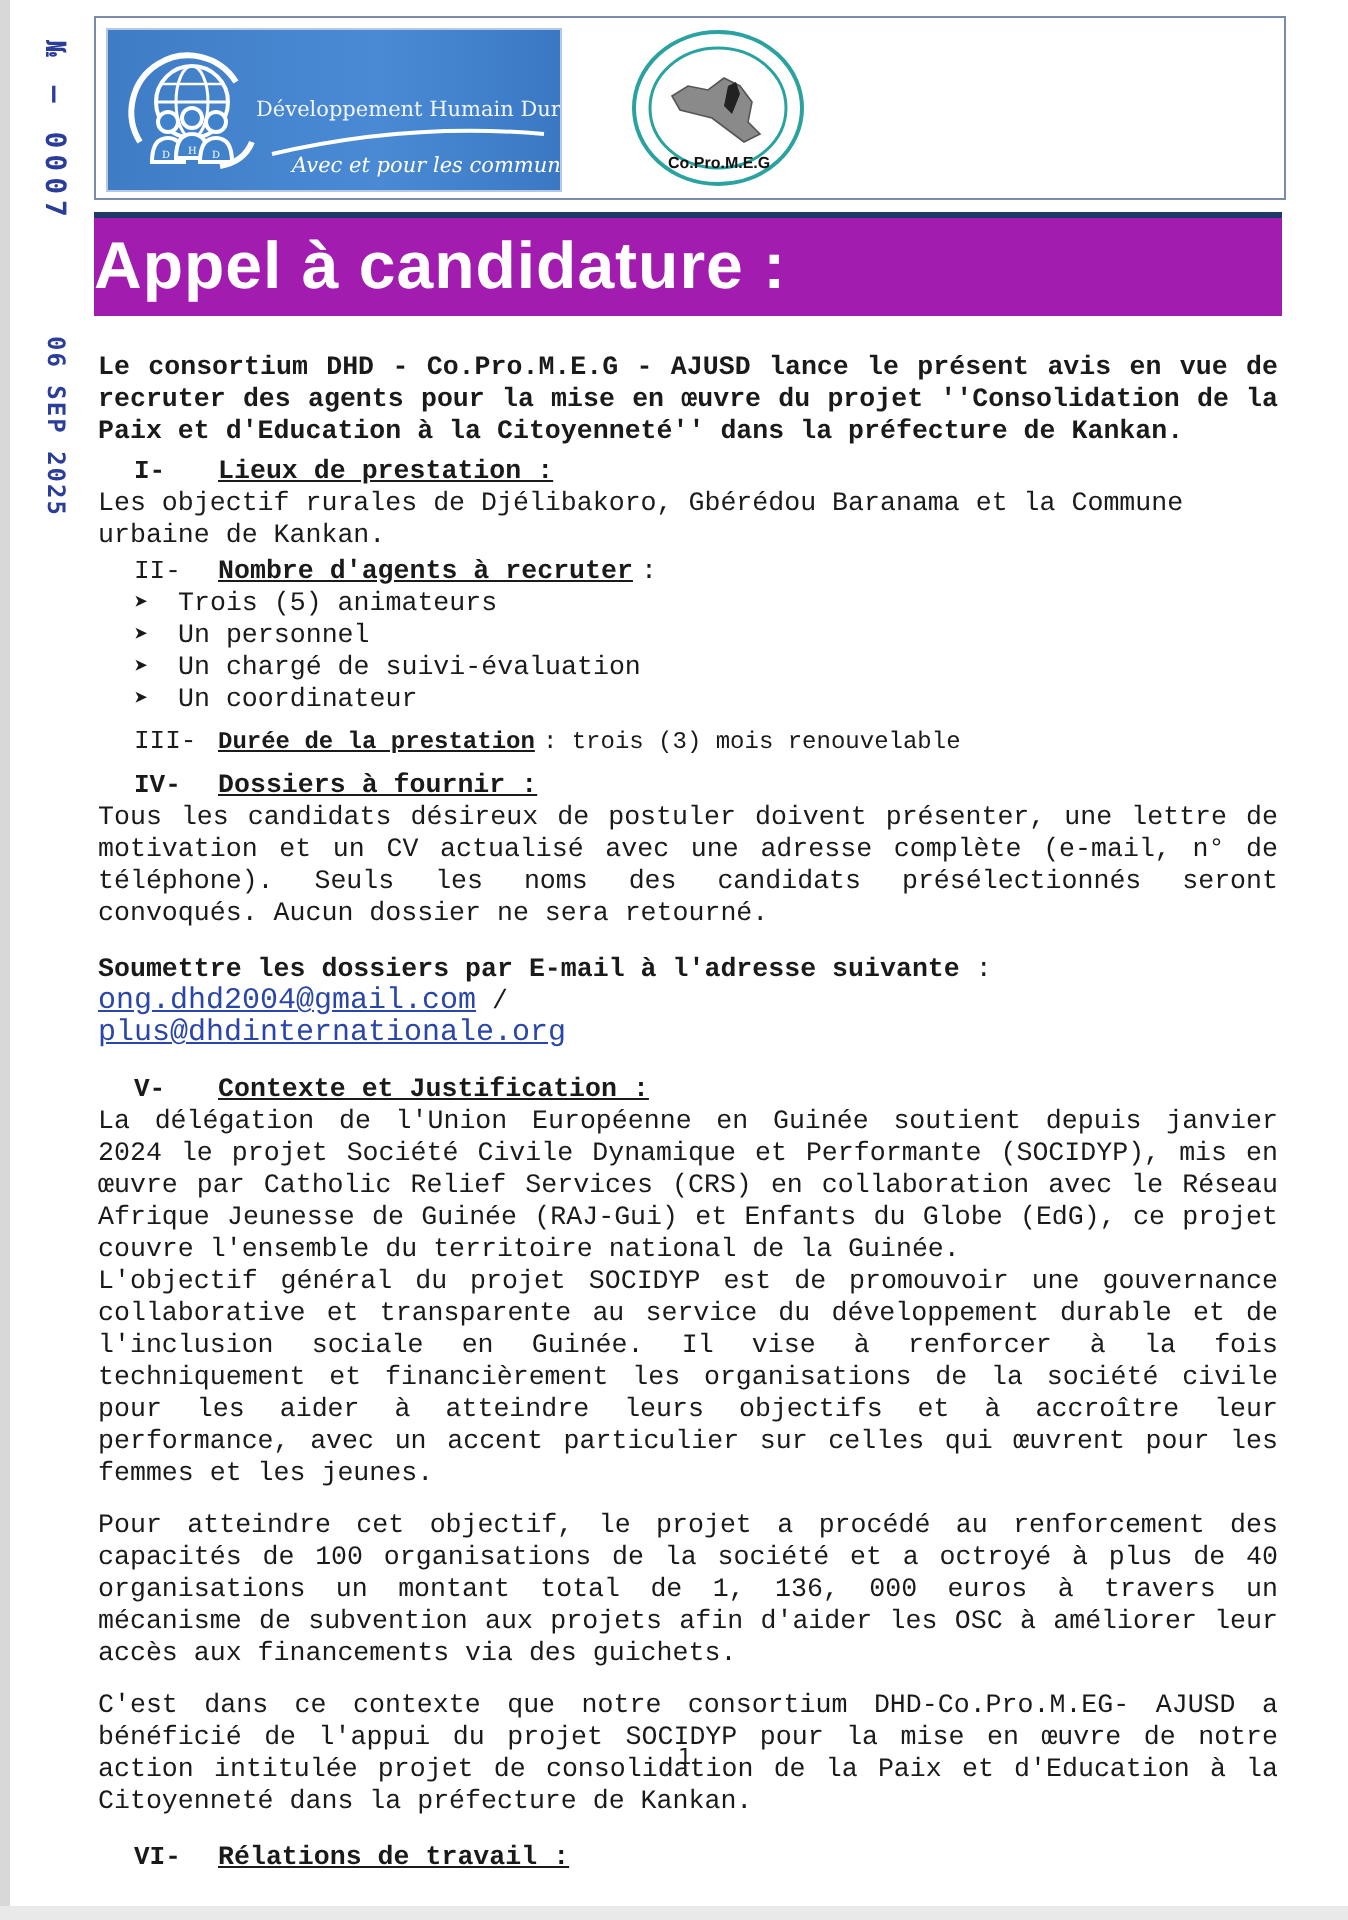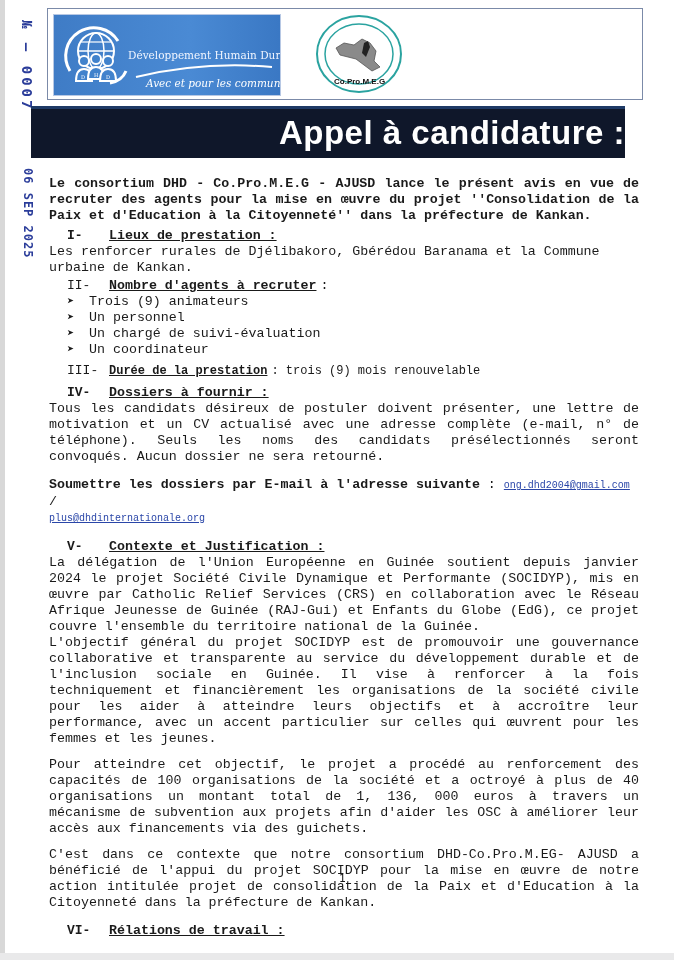--- a/index.html
+++ b/index.html
@@ -84,26 +84,26 @@
   .logo-ajusd {
     position: absolute; left: 455px; top: 4px;
     width: 132px; height: 84px;
   }
   .logo-ajusd .name {
     position: absolute; left: 42px; top: 22px;
     font-family: "Liberation Sans", sans-serif; font-weight: bold;
     font-size: 11px; color: #1f3a8a;
   }
   .banner {
-    position: absolute; left: 26px; top: 106px;
+    position: absolute; left: 42px; top: 106px;
     width: 594px; height: 52px;
-    background: #0f172a;
+    background: #a21caf;
     border-top: 3px solid #1e3a66;
     box-sizing: border-box;
-    text-align: right;
+    text-align: left;
   }
   .banner-title {
     font-family: "Liberation Sans", sans-serif;
     font-weight: bold; color: #fff;
     font-size: 33px; line-height: 48px;
     letter-spacing: 0.5px;
   }
   .content {
     position: absolute; left: 44px; top: 176px; width: 590px;
     font-size: 13.3px; line-height: 16px; font-family: Liberation Mono, monospace;
@@ -115,21 +115,21 @@
     margin: 0; padding-left: 18px;
   }
   .sec-head .roman { width: 42px; font-size: 13px; }
   .sec-head .title { text-decoration: underline; font-weight: bold; }
   .sec-head.bold .roman { font-weight: bold; }
   .sec-head .after { margin-left: 4px; }
   p { margin: 0; }
   .list { margin: 0; padding: 0; list-style: none; }
   .list li { display: flex; align-items: baseline; padding-left: 18px; }
   .list li .bullet { width: 22px; font-size: 12px; }
-  a.mail { color: #2a46a8; text-decoration: underline; font-size: 10px; }
+  a.mail { color: #2a46a8; text-decoration: underline; font-size: 15px; }
   .pagenum {
     position: absolute; left: 334px; top: 872px;
     font-family: "DejaVu Sans", sans-serif; font-size: 11px;
   }
 </style>
 </head>
 <body>
 
 <div class="page">
 
@@ -180,50 +180,50 @@
     <span class="banner-title">Appel à candidature :</span>
   </div>
 
   <div class="content">
     <p class="intro">Le consortium DHD - Co.Pro.M.E.G - AJUSD lance le présent avis en vue de recruter des agents pour la mise en œuvre du projet ''Consolidation de la Paix et d'Education à la Citoyenneté'' dans la préfecture de Kankan.</p>
 
     <div class="sec-head bold" style="margin-top:4px">
       <span class="roman">I-</span>
       <span class="title">Lieux de prestation :</span>
     </div>
-    <p>Les renforcer rurales de Djélibakoro, Gbérédou Baranama et la Commune urbaine de Kankan.</p>
+    <p>Les objectif rurales de Djélibakoro, Gbérédou Baranama et la Commune urbaine de Kankan.</p>
 
     <div class="sec-head" style="margin-top:2px">
       <span class="roman">II-</span>
       <span class="title">Nombre d'agents à recruter</span>
       <span class="after">:</span>
     </div>
     <ul class="list">
       <li>
           <span class="bullet">➤</span>
-          <span>Trois (9) animateurs</span>
+          <span>Trois (5) animateurs</span>
         </li>
       <li>
           <span class="bullet">➤</span>
           <span>Un personnel</span>
         </li>
       <li>
           <span class="bullet">➤</span>
           <span>Un chargé de suivi-évaluation</span>
         </li>
       <li>
           <span class="bullet">➤</span>
           <span>Un coordinateur</span>
         </li>
     </ul>
 
     <div class="sec-head" style="margin-top:5px; font-size:12px">
       <span class="roman">III-</span>
       <span class="title">Durée de la prestation</span>
-      <span class="after">: trois (9) mois renouvelable</span>
+      <span class="after">: trois (3) mois renouvelable</span>
     </div>
 
     <div class="sec-head bold" style="margin-top:6px">
       <span class="roman">IV-</span>
       <span class="title">Dossiers à fournir :</span>
     </div>
     <p class="just">Tous les candidats désireux de postuler doivent présenter, une lettre de motivation et un CV actualisé avec une adresse complète (e-mail, n° de téléphone). Seuls les noms des candidats présélectionnés seront convoqués. Aucun dossier ne sera retourné.</p>
 
     <p style="margin-top:12px">
       <b>Soumettre les dossiers par E-mail à l'adresse suivante</b><span> : </span><a class="mail">ong.dhd2004@gmail.com</a><span> /</span><br>

